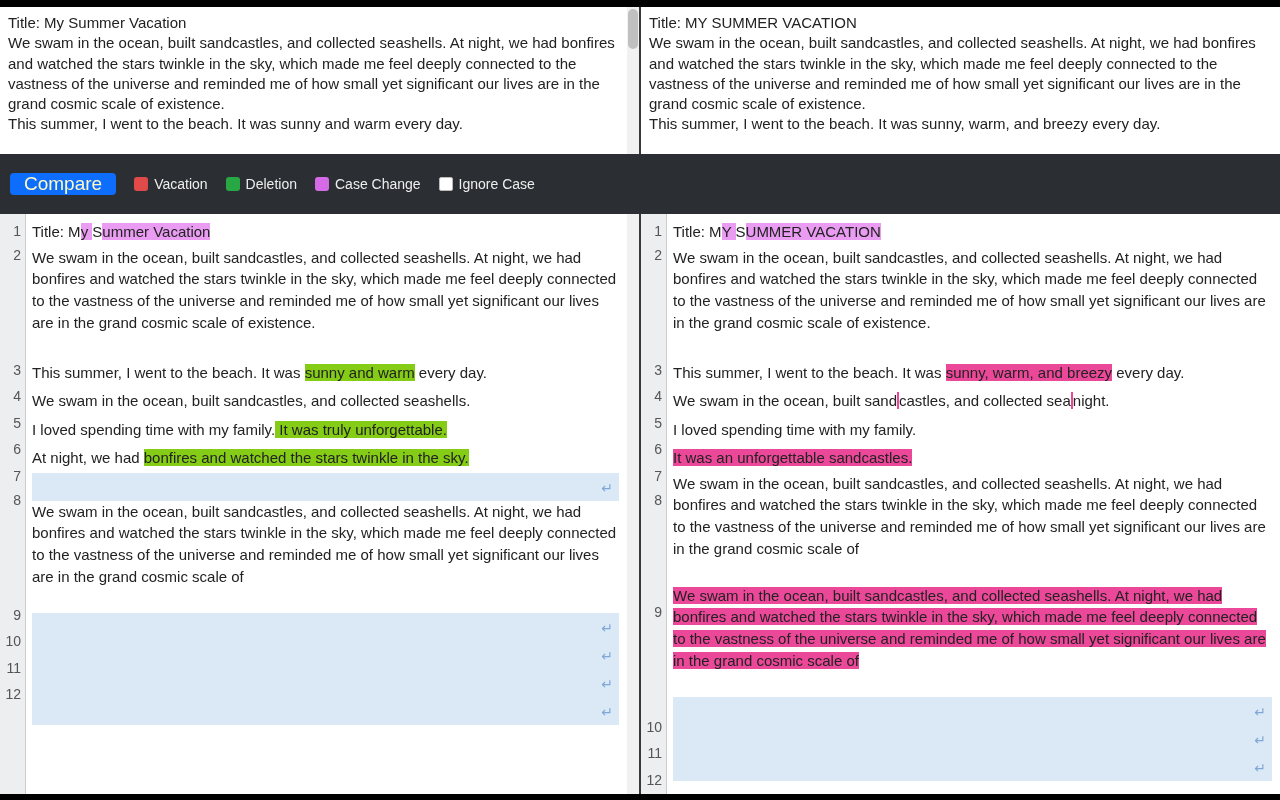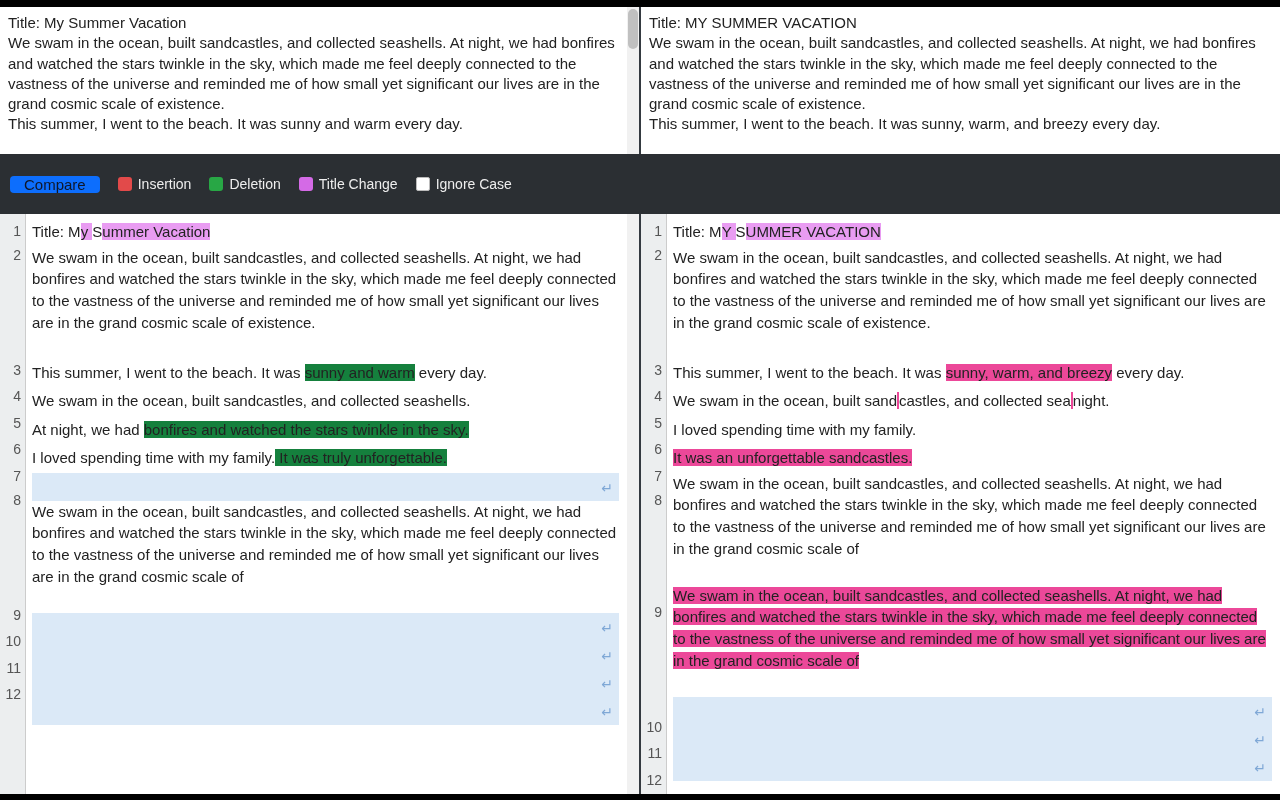--- a/index.html
+++ b/index.html
@@ -44,25 +44,25 @@
     flex: 0 0 60px;
     display: flex;
     align-items: center;
     padding: 0 10px;
     gap: 18px;
     color: #eee;
     font-size: 14px;
   }
   .btn {
     background: #0d6efd;
-    color: #0f172a;
+    color: #fef9c3;
     border: none;
     padding: 0 14px;
     border-radius: 4px;
-    font-size: 15px;
+    font-size: 19px;
     cursor: pointer;
   }
   .legend-item {
     display: flex; align-items: center; gap: 6px;
   }
   .swatch {
     width: 14px; height: 14px; border-radius: 3px;
     display: inline-block;
   }
   .sw-del { background: #e24a4a; }
@@ -107,21 +107,21 @@
     min-height: 28px;
   }
   .row.blank::after {
     content: "↵";
     position: absolute;
     right: 6px;
     top: 2px;
     color: #7fa8d6;
     font-size: 14px;
   }
-  .hl-del { background: #15803d; }
+  .hl-del { background: #84cc16; }
   .hl-ins { background: #ec4899; }
   .hl-case { background: #e99cf2; }
   .diff-scrollbar {
     flex:0 0 12px;
     background:#f1f1f1;
     position: relative;
   }
 </style>
 </head>
 <body>
@@ -141,29 +141,29 @@
     <div>Title: MY SUMMER VACATION</div>
     <div>We swam in the ocean, built sandcastles, and collected seashells. At night, we had bonfires and watched the stars twinkle in the sky, which made me feel deeply connected to the vastness of the universe and reminded me of how small yet significant our lives are in the grand cosmic scale of existence.</div>
     <div>This summer, I went to the beach. It was sunny, warm, and breezy every day.</div>
   </div>
 </div>
 
 <div class="controls">
   <button class="btn">Compare</button>
   <div class="legend-item">
     <span class="swatch sw-del"></span>
-    <span>Insertion</span>
+    <span>Vacation</span>
   </div>
   <div class="legend-item">
     <span class="swatch sw-ins"></span>
     <span>Deletion</span>
   </div>
   <div class="legend-item">
     <span class="swatch sw-case"></span>
-    <span>Title Change</span>
+    <span>Case Change</span>
   </div>
   <div class="legend-item">
     <span class="checkbox"></span>
     <span>Ignore Case</span>
   </div>
 </div>
 
 <div class="diff-area">
 
   <div class="diff-pane left">
@@ -179,22 +179,22 @@
       <div>9</div>
       <div>10</div>
       <div>11</div>
       <div>12</div>
     </div>
     <div class="content">
       <div class="row"><span>Title: M</span><span class="hl-case">y </span><span>S</span><span class="hl-case">ummer Vacation</span></div>
       <div class="row" style="line-height:1.45;height:112px;">We swam in the ocean, built sandcastles, and collected seashells. At night, we had bonfires and watched the stars twinkle in the sky, which made me feel deeply connected to the vastness of the universe and reminded me of how small yet significant our lives are in the grand cosmic scale of existence.</div>
       <div class="row"><span>This summer, I went to the beach. It was </span><span class="hl-del">sunny and warm</span><span> every day.</span></div>
       <div class="row">We swam in the ocean, built sandcastles, and collected seashells.</div>
+      <div class="row"><span>I loved spending time with my family.</span><span class="hl-del"> It was truly unforgettable.</span></div>
       <div class="row"><span>At night, we had </span><span class="hl-del">bonfires and watched the stars twinkle in the sky.</span></div>
-      <div class="row"><span>I loved spending time with my family.</span><span class="hl-del"> It was truly unforgettable.</span></div>
       <div class="row blank"></div>
       <div class="row" style="line-height:1.45;height:112px;">We swam in the ocean, built sandcastles, and collected seashells. At night, we had bonfires and watched the stars twinkle in the sky, which made me feel deeply connected to the vastness of the universe and reminded me of how small yet significant our lives are in the grand cosmic scale of</div>
       <div class="row blank"></div>
       <div class="row blank"></div>
       <div class="row blank"></div>
       <div class="row blank"></div>
     </div>
     <div class="diff-scrollbar"></div>
   </div>
 

